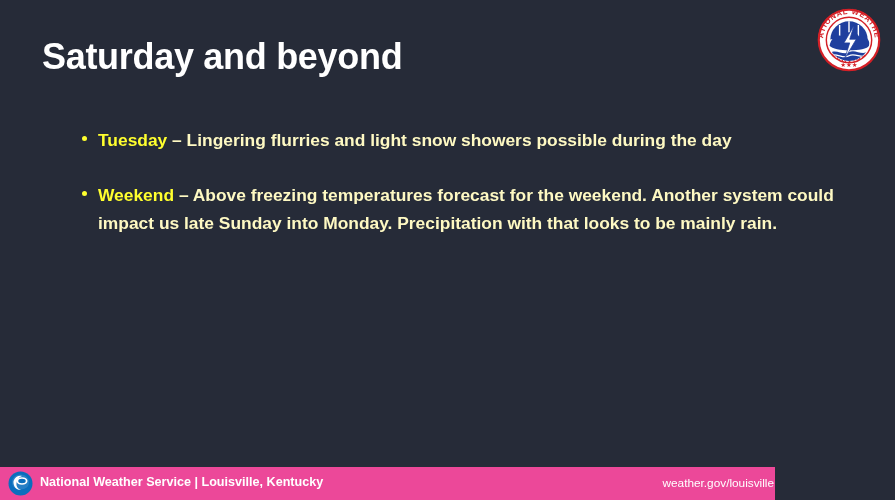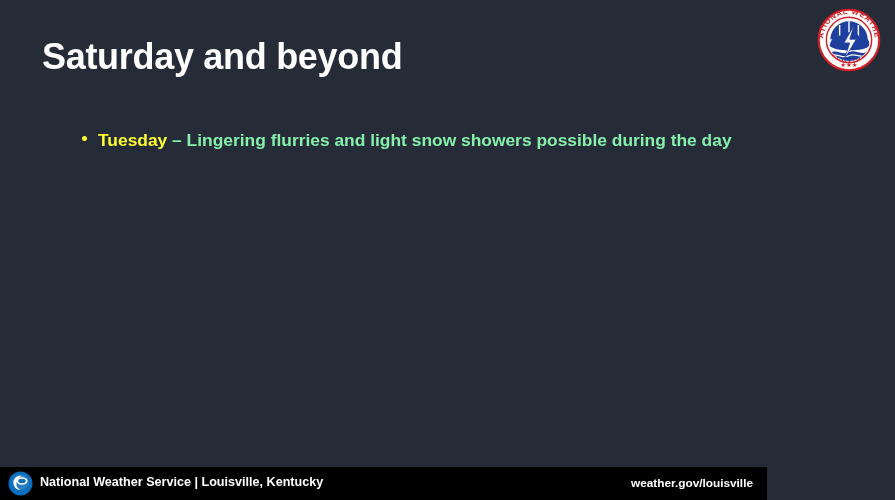--- a/index.html
+++ b/index.html
@@ -66,54 +66,55 @@
     top: 10px;
     width: 5px;
     height: 5px;
     border-radius: 50%;
     background: #ffff2e;
   }
   .lead {
     color: #ffff2e;
   }
   .rest {
-    color: #86efac;
+    color: #fef9c3;
   }
 
   
   .footer {
     position: absolute;
     left: 0;
     bottom: 0;
     width: 767px;
     height: 33px;
-    background: #000000;
+    background: #ec4899;
+    padding-left: 8px;
   }
   .noaa-logo {
     position: absolute;
     left: 8px;
     top: 4px;
     width: 25px;
     height: 25px;
   }
   .footer-left-text {
     position: absolute;
     left: 40px;
     top: 8px;
     font-size: 12.6px;
     font-weight: bold;
     color: #ffffff;
     white-space: nowrap;
   }
   .footer-right-text {
     position: absolute;
-    right: 14px;
+    right: 1px;
     top: 9px;
     font-size: 11.8px;
-    font-weight: bold;
+    font-weight: normal;
     color: #ffffff;
     white-space: nowrap;
   }
 </style>
 </head>
 <body>
 
 <div class="slide">
 
   <div class="title">Saturday and beyond</div>
@@ -167,20 +168,24 @@
     </svg>
   </div>
 
   <div class="bullets">
 
     <div class="bullet-row">
       <span class="dot"></span>
       <span class="lead">Tuesday</span><span class="rest"> – Lingering flurries and light snow showers possible during the day</span>
     </div>
 
+    <div class="bullet-row">
+      <span class="dot"></span>
+      <span class="lead">Weekend</span><span class="rest"> – Above freezing temperatures forecast for the weekend. Another system could impact us late Sunday into Monday. Precipitation with that looks to be mainly rain.</span>
+    </div>
 
 
   </div>
 
   <div class="footer">
     <div class="noaa-logo">
       <svg viewBox="0 0 100 100" width="25" height="25" aria-hidden="true">
         <circle cx="50" cy="50" r="48" fill="#0a6ebd"></circle>
         <path d="M 50,14 C 70,14 84,28 84,46 C 84,62 70,74 50,74 C 30,74 16,62 16,46 C 16,28 30,14 50,14 Z" fill="#ffffff" opacity="0.12"></path>
         <path d="M 22,40 C 28,22 44,16 56,20 C 44,24 36,34 34,48 C 32,62 40,72 52,76 C 34,78 20,62 22,40 Z" fill="#ffffff"></path>

